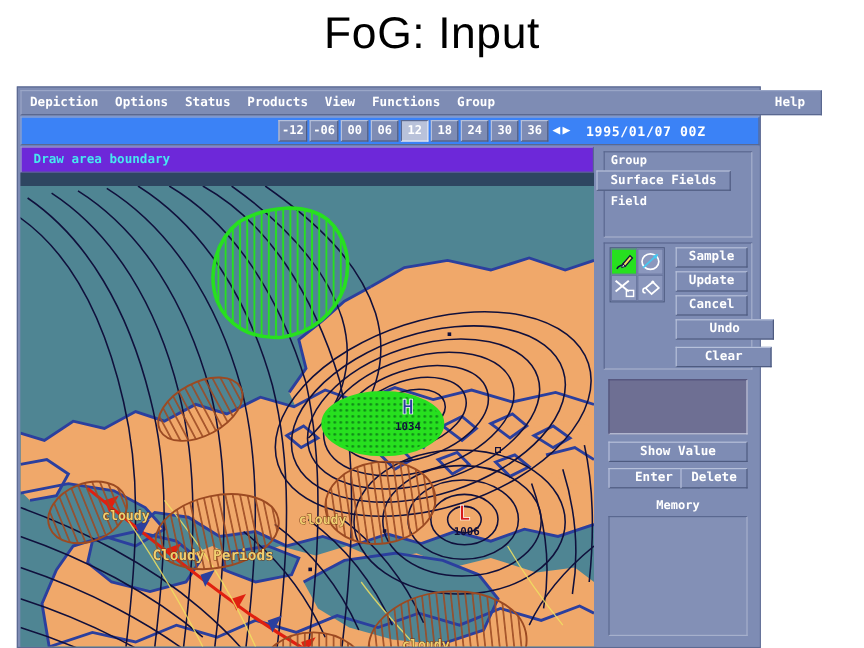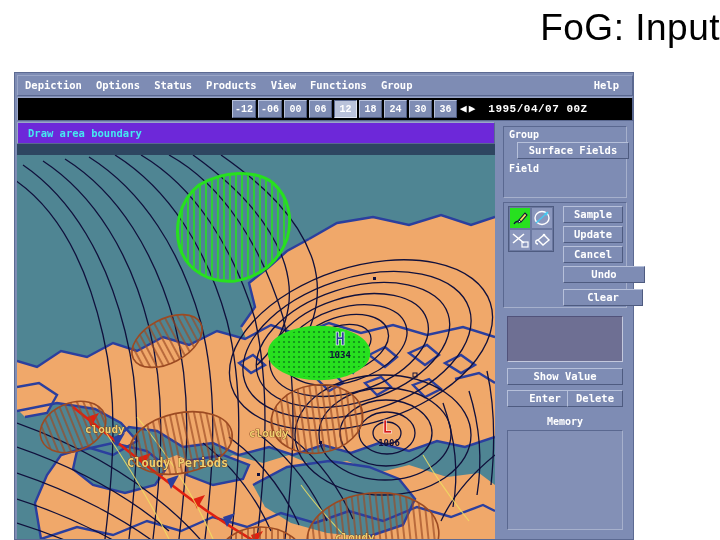--- a/index.html
+++ b/index.html
@@ -2,53 +2,52 @@
 <html><head>
 <meta charset="utf-8">
 <style>
   html,body{margin:0;padding:0;background:#ffffff;}
   body{width:720px;height:540px;overflow:hidden;
        font-family:"DejaVu Sans","Liberation Sans",sans-serif;}
 
   
   #slide-title{
     position:absolute;left:0;top:8px;width:720px;
-    text-align:right;font-family:"Liberation Sans",sans-serif;
+    text-align:center;font-family:"Liberation Sans",sans-serif;
     font-size:37px;color:#000;letter-spacing:.5px;line-height:1.1;
   }
 
   
   #app-window{
     position:absolute;left:14px;top:72px;width:620px;height:468px;
     background:#7e8cb4;border:1px solid #5c6a92;box-sizing:border-box;
     font-family:"DejaVu Sans Mono","Liberation Mono",monospace;
   }
 
   
   #menubar{
-    position:absolute;left:2px;top:2px;width:616px;height:21px;
+    position:absolute;left:2px;top:2px;width:668px;height:21px;
     background:#7e8cb4;display:flex;align-items:center;
     border-top:1px solid #9aa6c7;border-left:1px solid #9aa6c7;
     border-right:1px solid #5a6890;border-bottom:1px solid #5a6890;
     box-sizing:border-box;
   }
   .menu-item{
     color:#ffffff;font-size:10.5px;font-weight:bold;padding:0 7px;
     white-space:nowrap;line-height:19px;letter-spacing:0px;
   }
   #menu-help{margin-left:auto;margin-right:6px;}
 
   
   #timebar{
     position:absolute;left:2px;top:24px;width:616px;height:24px;
-    background:#000000;display:flex;align-items:center;
+    background:#3b82f6;display:flex;align-items:center;
     border-top:1px solid #9aa6c7;border-left:1px solid #9aa6c7;
     border-right:1px solid #5a6890;border-bottom:1px solid #5a6890;
     box-sizing:border-box;
-    font-family:Liberation Mono, monospace;
   }
   #time-buttons{margin-left:214px;display:flex;align-items:center;}
   .time-btn{
     min-width:23px;height:18px;line-height:18px;text-align:center;
     color:#ffffff;font-size:10px;font-weight:bold;
     background:#7e8cb4;margin-right:2px;padding:0 2px;
     border-top:1px solid #b6c0da;border-left:1px solid #b6c0da;
     border-right:1px solid #4e5b80;border-bottom:1px solid #4e5b80;
     box-sizing:border-box;
   }
@@ -156,21 +155,21 @@
       <div class="time-btn">-06</div>
       <div class="time-btn">00</div>
       <div class="time-btn">06</div>
       <div class="time-btn selected">12</div>
       <div class="time-btn">18</div>
       <div class="time-btn">24</div>
       <div class="time-btn">30</div>
       <div class="time-btn">36</div>
       <div class="nav-arrow">◀</div>
       <div class="nav-arrow">▶</div>
-      <div id="datetime">1995/04/07 00Z</div>
+      <div id="datetime">1995/01/07 00Z</div>
     </div>
   </div>
 
   <div id="statusbar">
     <div id="statusbar-text">Draw area boundary</div>
   </div>
   <div id="status-darkband"></div>
 
   <div id="map-area">
     <svg id="map-svg" viewBox="0 0 478 384">
@@ -380,21 +379,21 @@
           <rect x="356" y="122" width="3" height="3"></rect>
         </g>
       </g>
     </svg>
   </div>
 
   <div id="side-panel">
 
     <div class="group-frame" style="left:6px;top:4px;width:124px;height:72px;"></div>
     <div class="panel-label" style="position:absolute;left:12px;top:7px;">Group</div>
-    <div class="opt-btn" style="position:absolute;left:20px;top:20px;width:112px;height:17px;line-height:15px;">Surface Fields</div>
+    <div class="opt-btn" style="position:absolute;left:0;top:20px;width:112px;height:17px;line-height:15px;">Surface Fields</div>
     <div class="panel-label" style="position:absolute;left:12px;top:41px;">Field</div>
 
     <div class="group-frame" style="left:6px;top:80px;width:124px;height:106px;"></div>
 
     <div class="toolbox" style="left:11px;top:84px;width:46px;height:46px;">
 
       <div class="tool-cell selected">
         <svg width="20" height="20" viewBox="0 0 20 20">
           <path d="M4,16 C6,12 8,15 10,11" fill="none" stroke="#10103c" stroke-width="1.3"></path>
           <path d="M9,12 L15,5 L17,7 L11,14 Z" fill="#f0e060" stroke="#10103c" stroke-width="1.1"></path>

